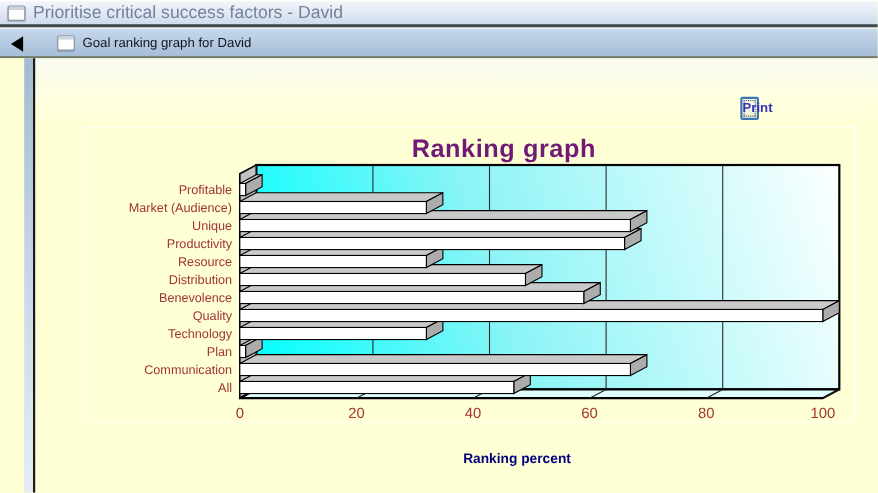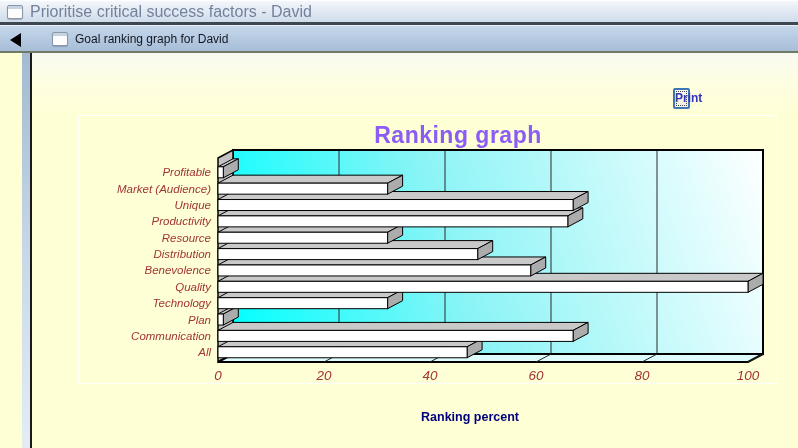--- a/index.html
+++ b/index.html
@@ -72,28 +72,28 @@
     position:absolute; left:673px; top:88px; width:17px; height:21px;
     background:linear-gradient(180deg,#FCFCF0 0%,#EFEFDB 100%);
     border:2px solid #3E76B4; border-radius:2px;
     outline:1px dotted #44464E; outline-offset:-4px;
     font-family:"Liberation Sans",sans-serif; font-size:12px; font-weight:700; color:#3434BE;
     line-height:15px; text-align:center; cursor:pointer; padding:0;
   }
 
   .chart-title {
     position:absolute; left:120px; top:122px; width:676px; text-align:center;
-    font-size:23px; font-weight:700; color:#8b5cf6; letter-spacing:0.5px;
+    font-size:23px; font-weight:700; color:#701a75; letter-spacing:0.5px;
   }
   .x-axis-label {
     position:absolute; left:120px; top:410px; width:700px; text-align:center;
     font-size:12.5px; font-weight:700; color:#00007D;
   }
 
-  .chart-svg-wrap { position:absolute; left:0; top:0; width:796px; height:448px;font-style:italic; }
+  .chart-svg-wrap { position:absolute; left:0; top:0; width:796px; height:448px; }
   svg text { font-family:"Liberation Sans", sans-serif; }
 </style>
 </head>
 <body>
 
 <div class="outer-titlebar">
   <div class="win-icon"></div>
   <div class="outer-title">Prioritise critical success factors - David</div>
 </div>
 <div class="titlebar-sep"></div>

